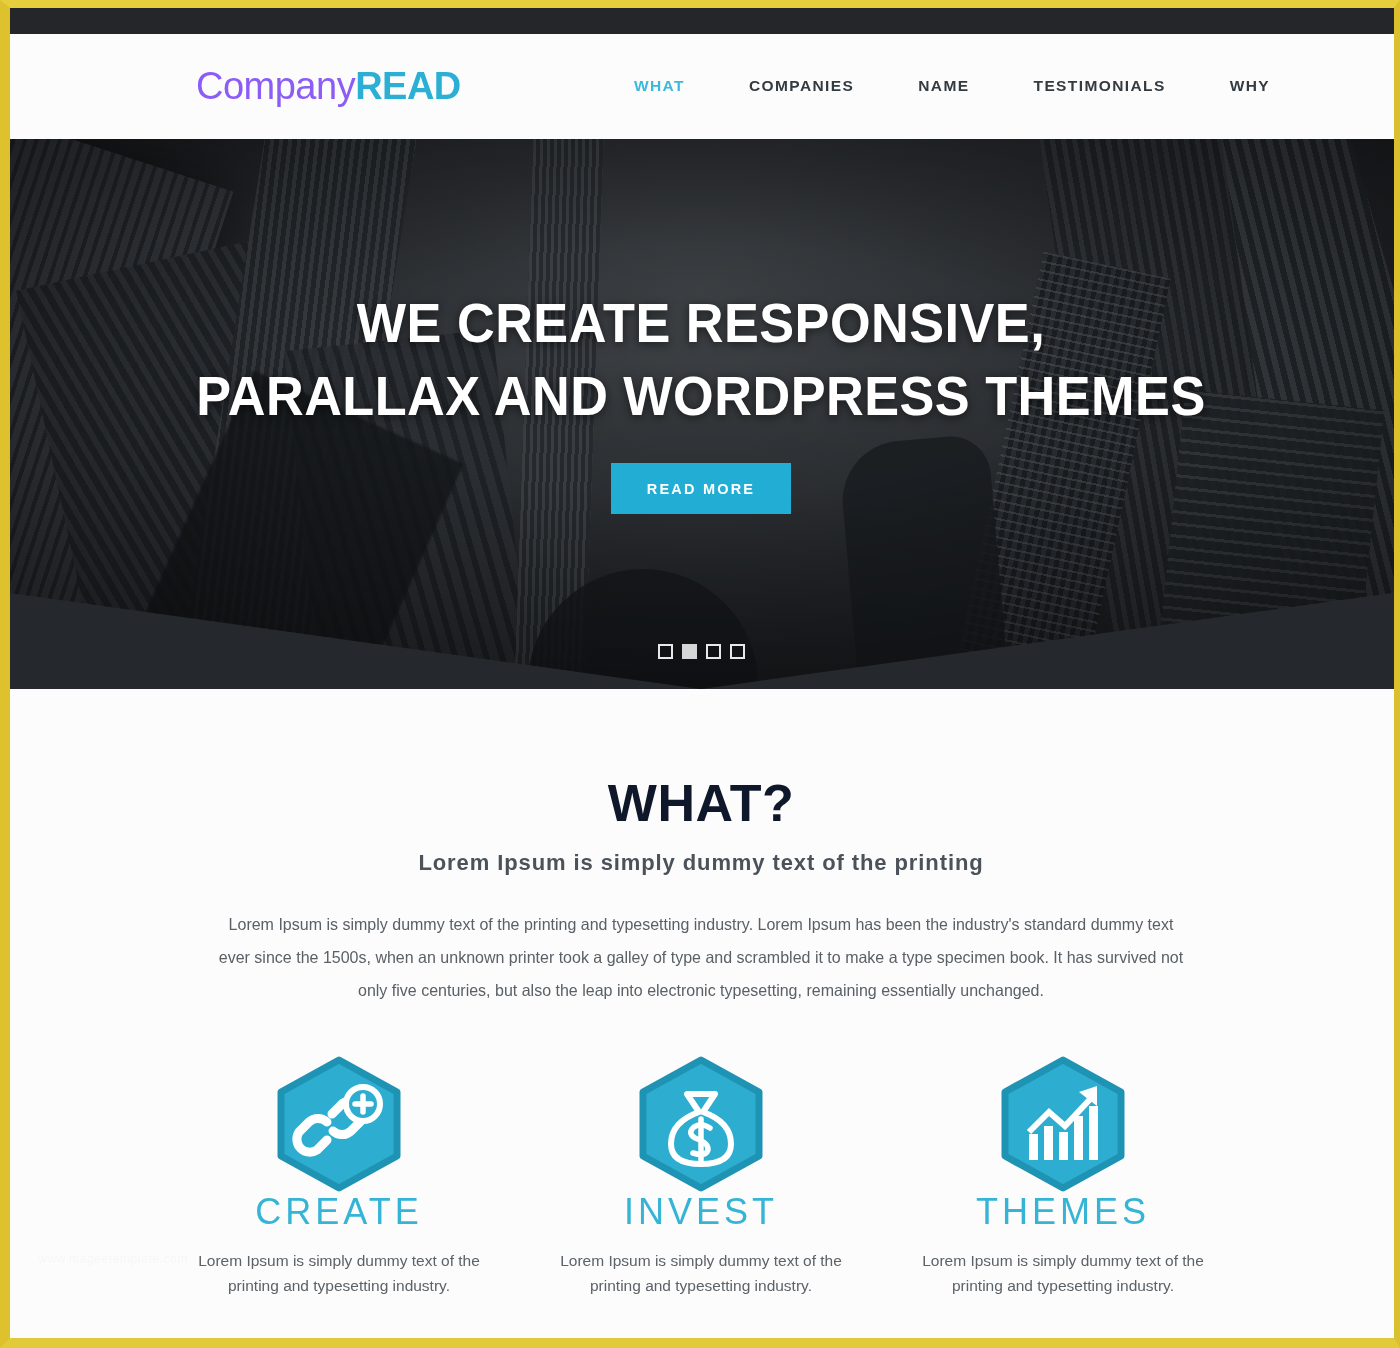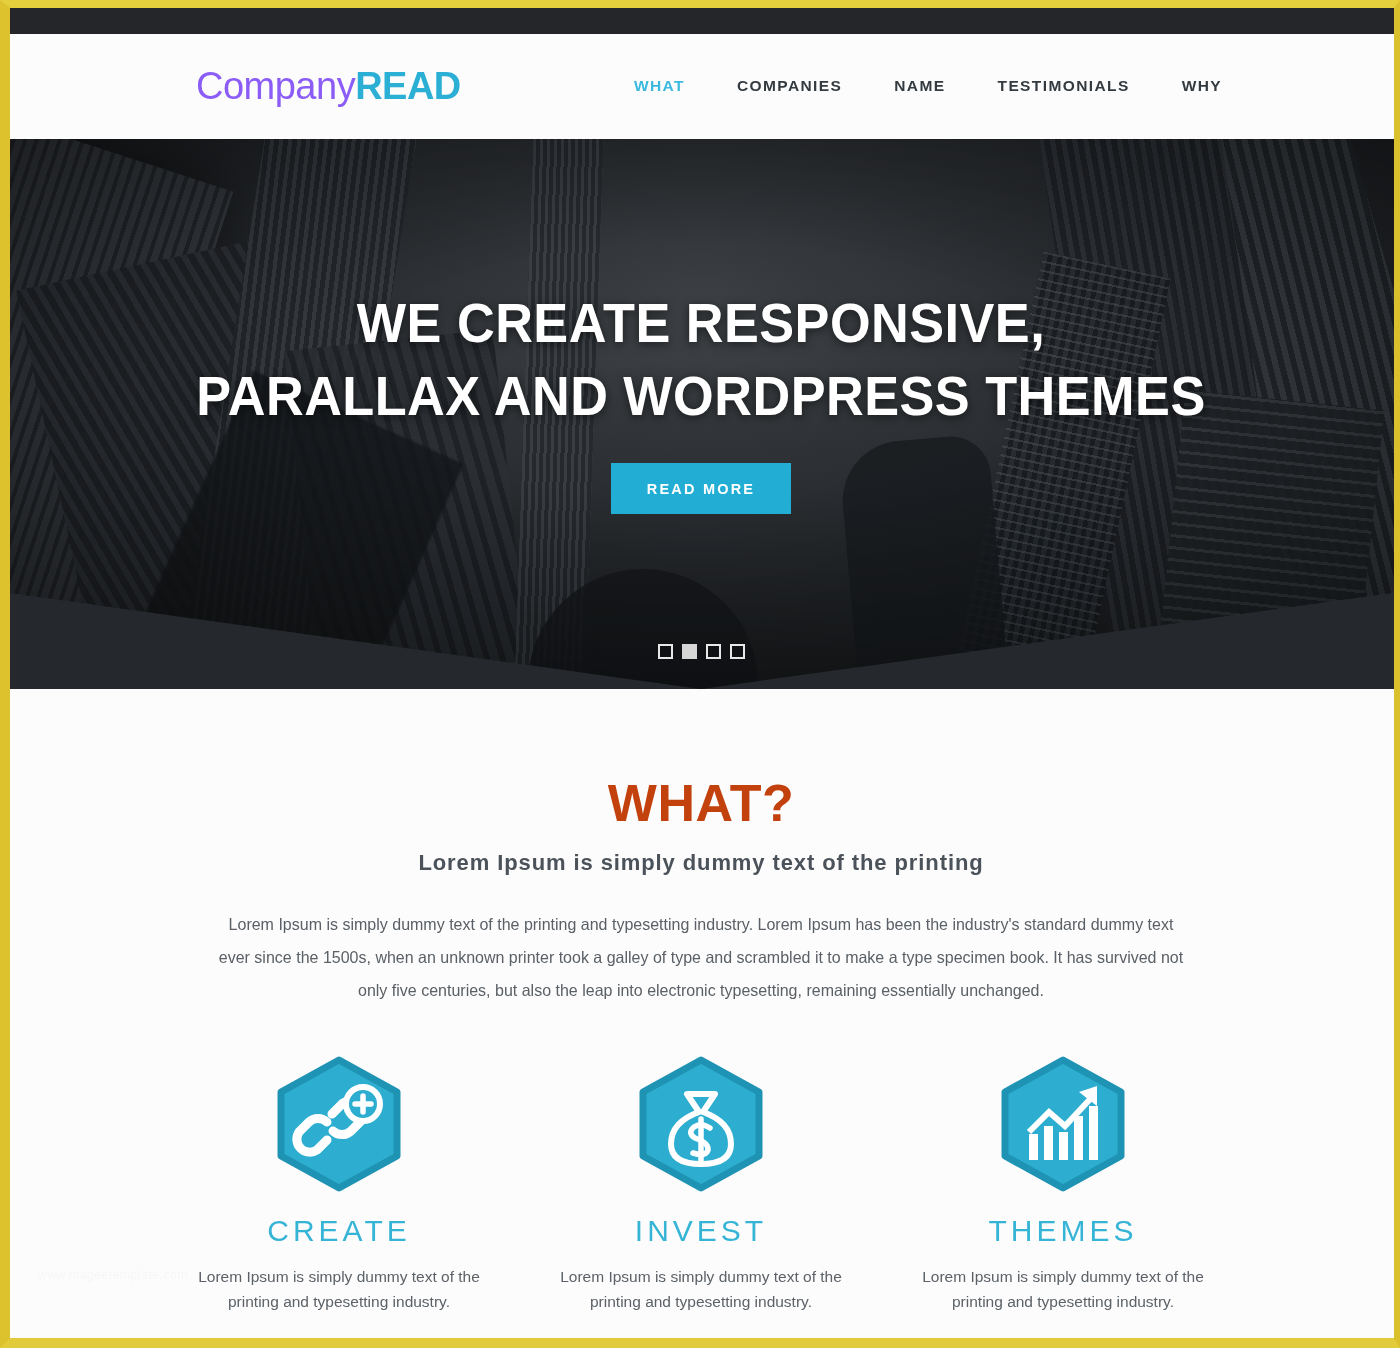--- a/index.html
+++ b/index.html
@@ -75,21 +75,21 @@
   .logo .logo-light { color: #8b5cf6; font-weight: 400; }
   .logo .logo-bold  { color: #2bafd4; font-weight: 700; }
 
   .nav {
     position: absolute;
     left: 600px;
     top: 50%;
     transform: translateY(-50%);
     display: flex;
     align-items: center;
-    gap: 0;
+    gap: 12px;
   }
   .nav-item {
     font-size: 15.5px;
     font-weight: 600;
     letter-spacing: 1.4px;
     color: #333a40;
     padding: 10px 26px;
     cursor: pointer;
     white-space: nowrap;
     text-decoration: none;
@@ -251,21 +251,21 @@
   .dot.active { background: #d6d6d6; border-color: #d6d6d6; }
 
   
   .what {
     position: relative;
     background: #fcfcfc;
     padding-top: 88px;
     text-align: center;
   }
   .what-title {
-    color: #c2410c;
+    color: #0f172a;
     font-size: 52px;
     font-weight: 700;
     letter-spacing: 0.5px;
     line-height: 1;
   }
   .what-sub {
     margin-top: 21px;
     color: #4b5259;
     font-size: 22px;
     font-weight: 600;
@@ -293,23 +293,22 @@
     text-align: center;
     padding: 0 14px;
   }
   .hexwrap {
     width: 140px; height: 140px;
     margin: 0 auto;
     position: relative;
   }
   .hexwrap svg { display: block; }
   .feature-title {
-    margin-top: 22px;
     color: #35b4d6;
-    font-size: 30px;
+    font-size: 36px;
     font-weight: 400;
     letter-spacing: 4px;
     line-height: 1;
   }
   .feature-desc {
     margin-top: 18px;
     color: #5c6268;
     font-size: 15.5px;
     line-height: 1.62;
   }

